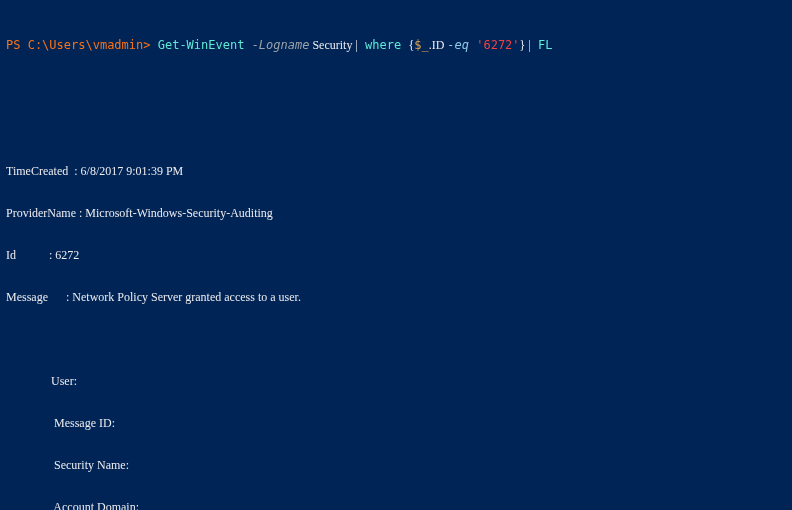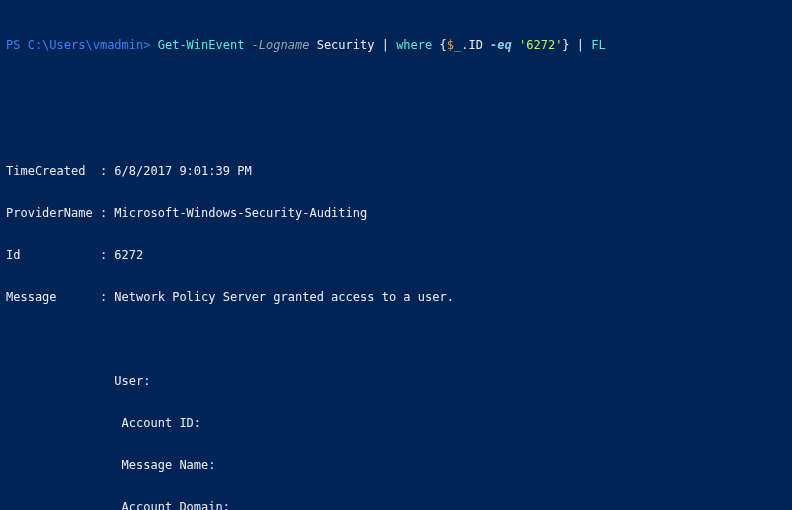--- a/index.html
+++ b/index.html
@@ -11,44 +11,44 @@
     font-family: Consolas, "Lucida Console", monospace;
     font-size: 12px;
     line-height: 14px;
     color: #eeedf0;
     overflow: hidden;
   }
   .console {
     padding: 10px 6px 6px 6px;
     white-space: pre;
   }
-  .prompt-white  { color: #3b82f6; }
+  .prompt-white  { color: #f97316; }
   .cmd-yellow    { color: #5eead4; }
   .cmd-gray      { color: #9aa1a8; font-style: italic; margin-top: 20px; }
   .cmd-orange    { color: #d8a657; }
-  .cmd-ltblue    { color: #8ecae6; font-style: italic; font-weight: bold; }
-  .cmd-red       { color: #bef264; }
-  .plain         { color: #eeedf0; }
+  .cmd-ltblue    { color: #8ecae6; font-style: italic; }
+  .cmd-red       { color: #ef4444; }
+  .plain         { color: #eeedf0; font-family: Liberation Serif, serif; }
   .line { min-height: 14px; }
 </style>
 </head>
 <body>
 
 <div class="console">
   <div class="line"><span class="prompt-white">PS C:\Users\vmadmin&gt; </span><span class="cmd-yellow">Get-WinEvent </span><span class="cmd-gray">-Logname</span><span class="plain"> Security </span><span class="plain">|</span><span class="cmd-yellow"> where </span><span class="plain">{</span><span class="cmd-orange">$_</span><span class="plain">.ID </span><span class="cmd-ltblue">-eq</span><span class="cmd-red"> '6272'</span><span class="plain">}</span><span class="plain"> |</span><span class="cmd-yellow"> FL</span></div>
   <div class="line">&nbsp;</div>
   <div class="line">&nbsp;</div>
   <div class="line plain">TimeCreated  : 6/8/2017 9:01:39 PM</div>
   <div class="line plain">ProviderName : Microsoft-Windows-Security-Auditing</div>
   <div class="line plain">Id           : 6272</div>
   <div class="line plain">Message      : Network Policy Server granted access to a user.</div>
   <div class="line plain"></div>
   <div class="line plain">               User:</div>
-  <div class="line plain">                Account ID:</div>
-  <div class="line plain">                Message Name:</div>
+  <div class="line plain">                Message ID:</div>
+  <div class="line plain">                Security Name:</div>
   <div class="line plain">                Account Domain:</div>
   
   
   
   
   
   
   
   
   

